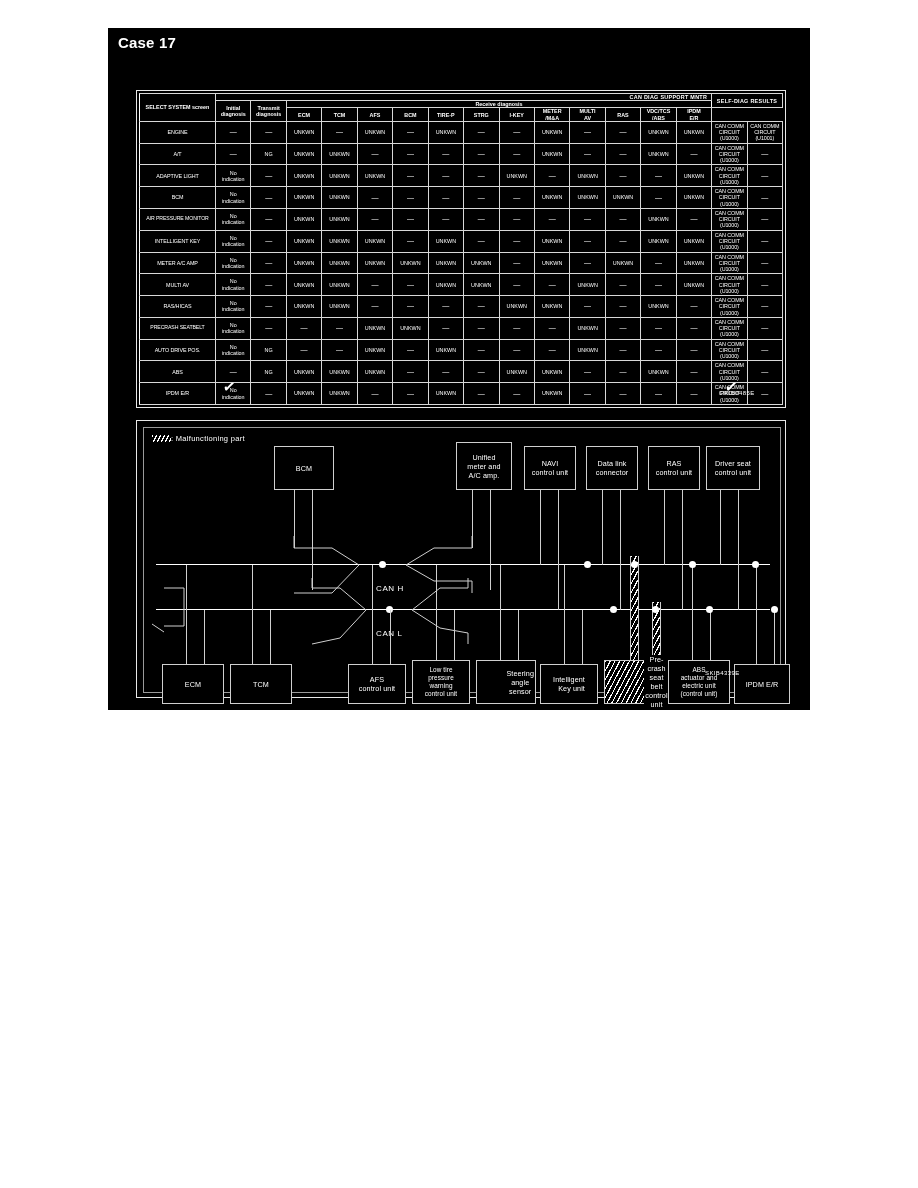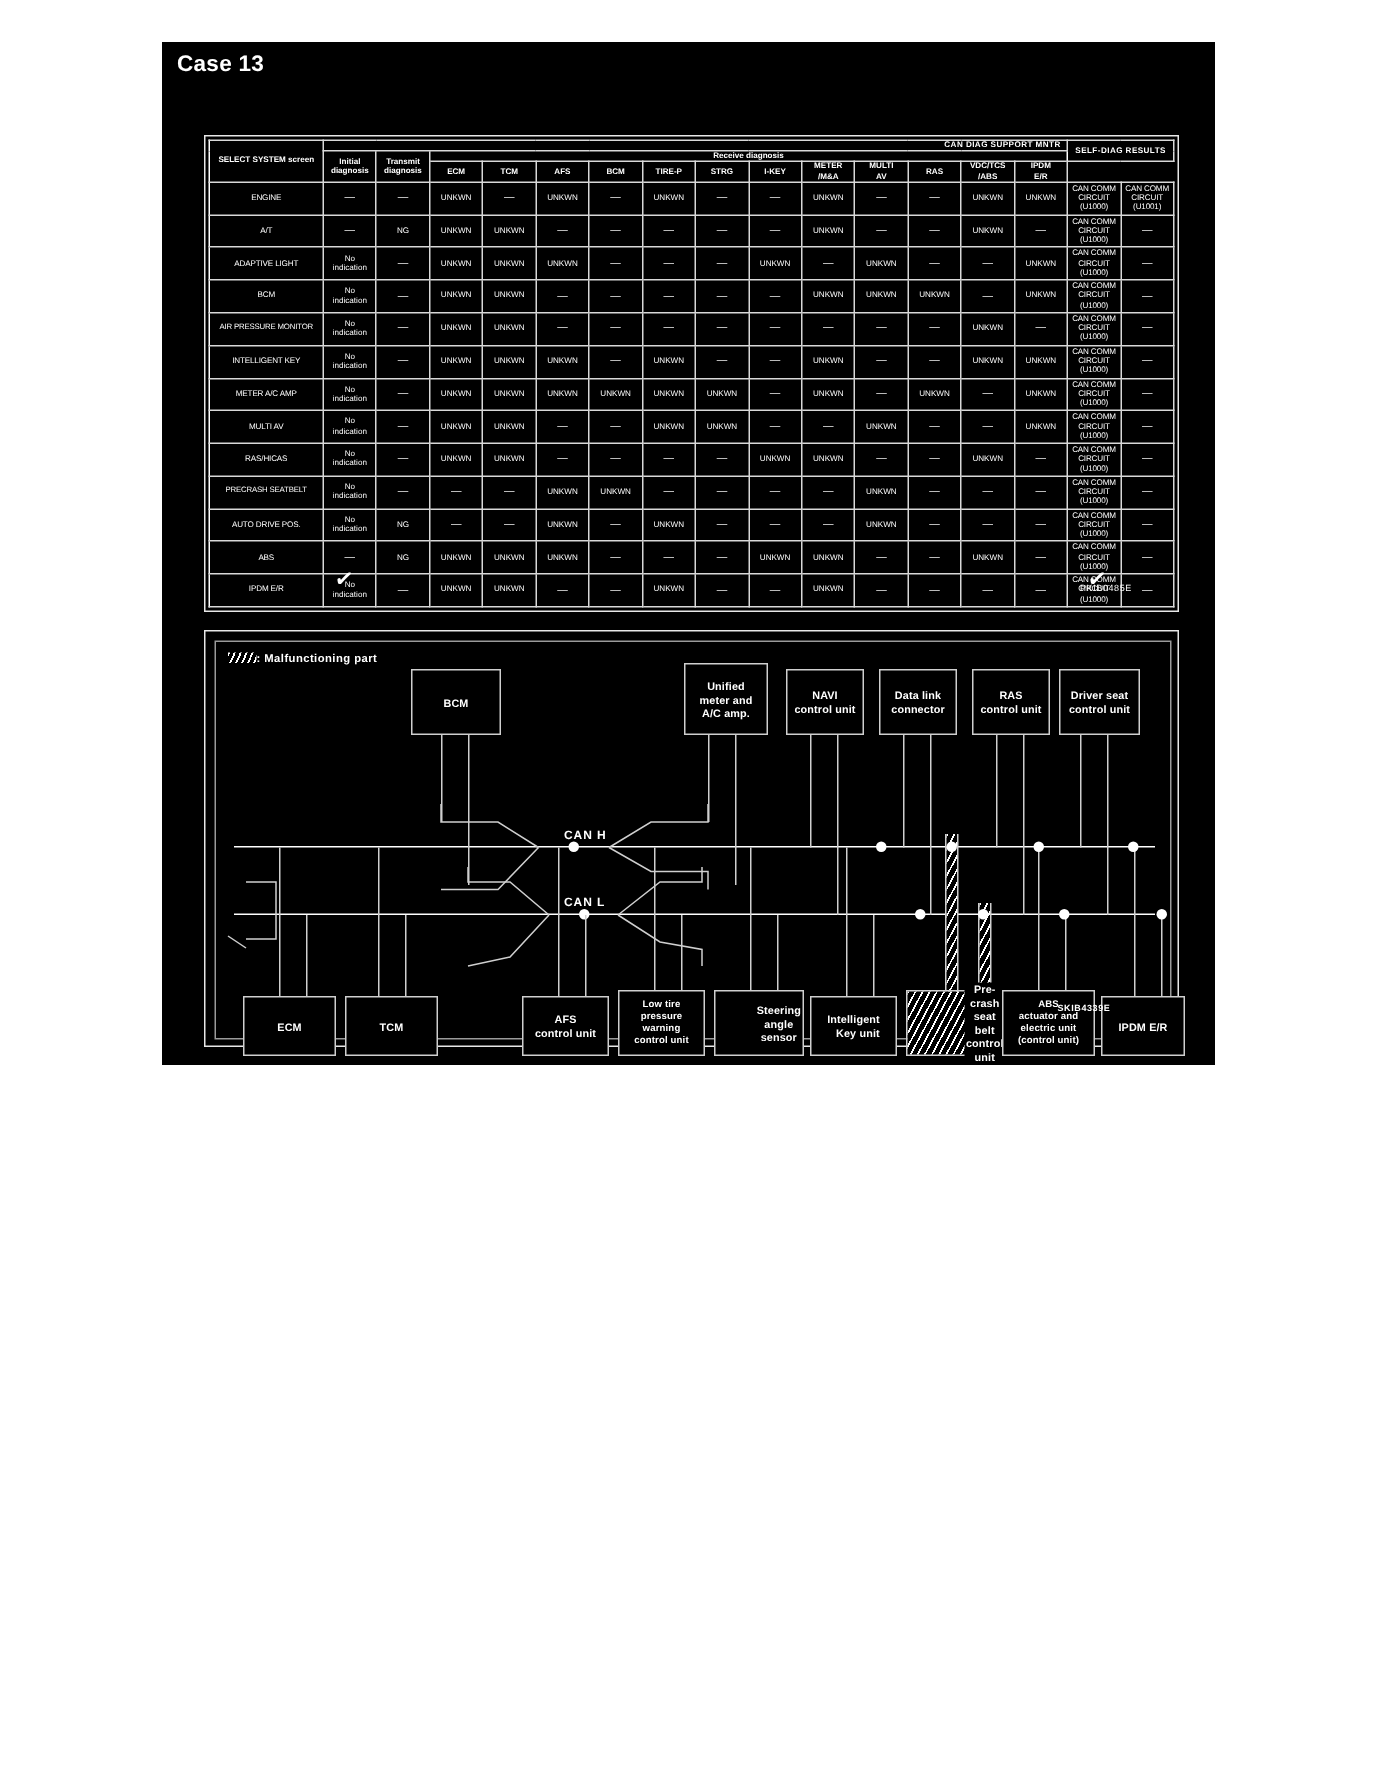--- a/index.html
+++ b/index.html
@@ -101,21 +101,20 @@
   }
   #tab-ref { left: 612px; top: 362px; }
 
   
   .diagram {
     position: absolute;
     left: 28px; top: 392px;
     width: 650px; height: 278px;
     border: 1px solid #e8e8e8;
     background: #000000;
-    font-weight: bold;
   }
   .diagram-inner {
     position: absolute;
     left: 6px; top: 6px;
     width: 638px; height: 266px;
     border: 1px solid #9a9a9a;
   }
   .legend {
     position: absolute;
     left: 8px; top: 6px;
@@ -160,20 +159,21 @@
   .vline {
     position: absolute;
     background: #cfcfcf;
     width: 1px;
   }
   .bus-label {
     position: absolute;
     color: #ffffff;
     font-size: 8px;
     letter-spacing: .6px;
+    margin-top: 32px;
   }
   .node {
     position: absolute;
     width: 7px; height: 7px;
     background: #ffffff;
     border-radius: 50%;
   }
   .hatch-v {
     position: absolute;
     width: 9px;
@@ -182,21 +182,21 @@
     border-right: 1px solid #cfcfcf;
   }
   #dia-ref { left: 568px; top: 249px; }
 </style>
 </head>
 <body>
 
 <div id="page">
   <div class="black-canvas">
 
-    <div class="case-title">Case 13</div>
+    <div class="case-title">Case 17</div>
 
     <div class="table-wrap">
       <table class="dtab">
         <thead>
           <tr>
             <th rowspan="3" class="syshead col-thick" style="width:76px">
               <span>SELECT SYSTEM screen</span>
             </th>
             <th colspan="14" class="grp col-thick" style="text-align:right;padding-right:4px">CAN DIAG SUPPORT MNTR</th>
             <th colspan="2" rowspan="2" class="grp col-thick">SELF-DIAG RESULTS</th>

